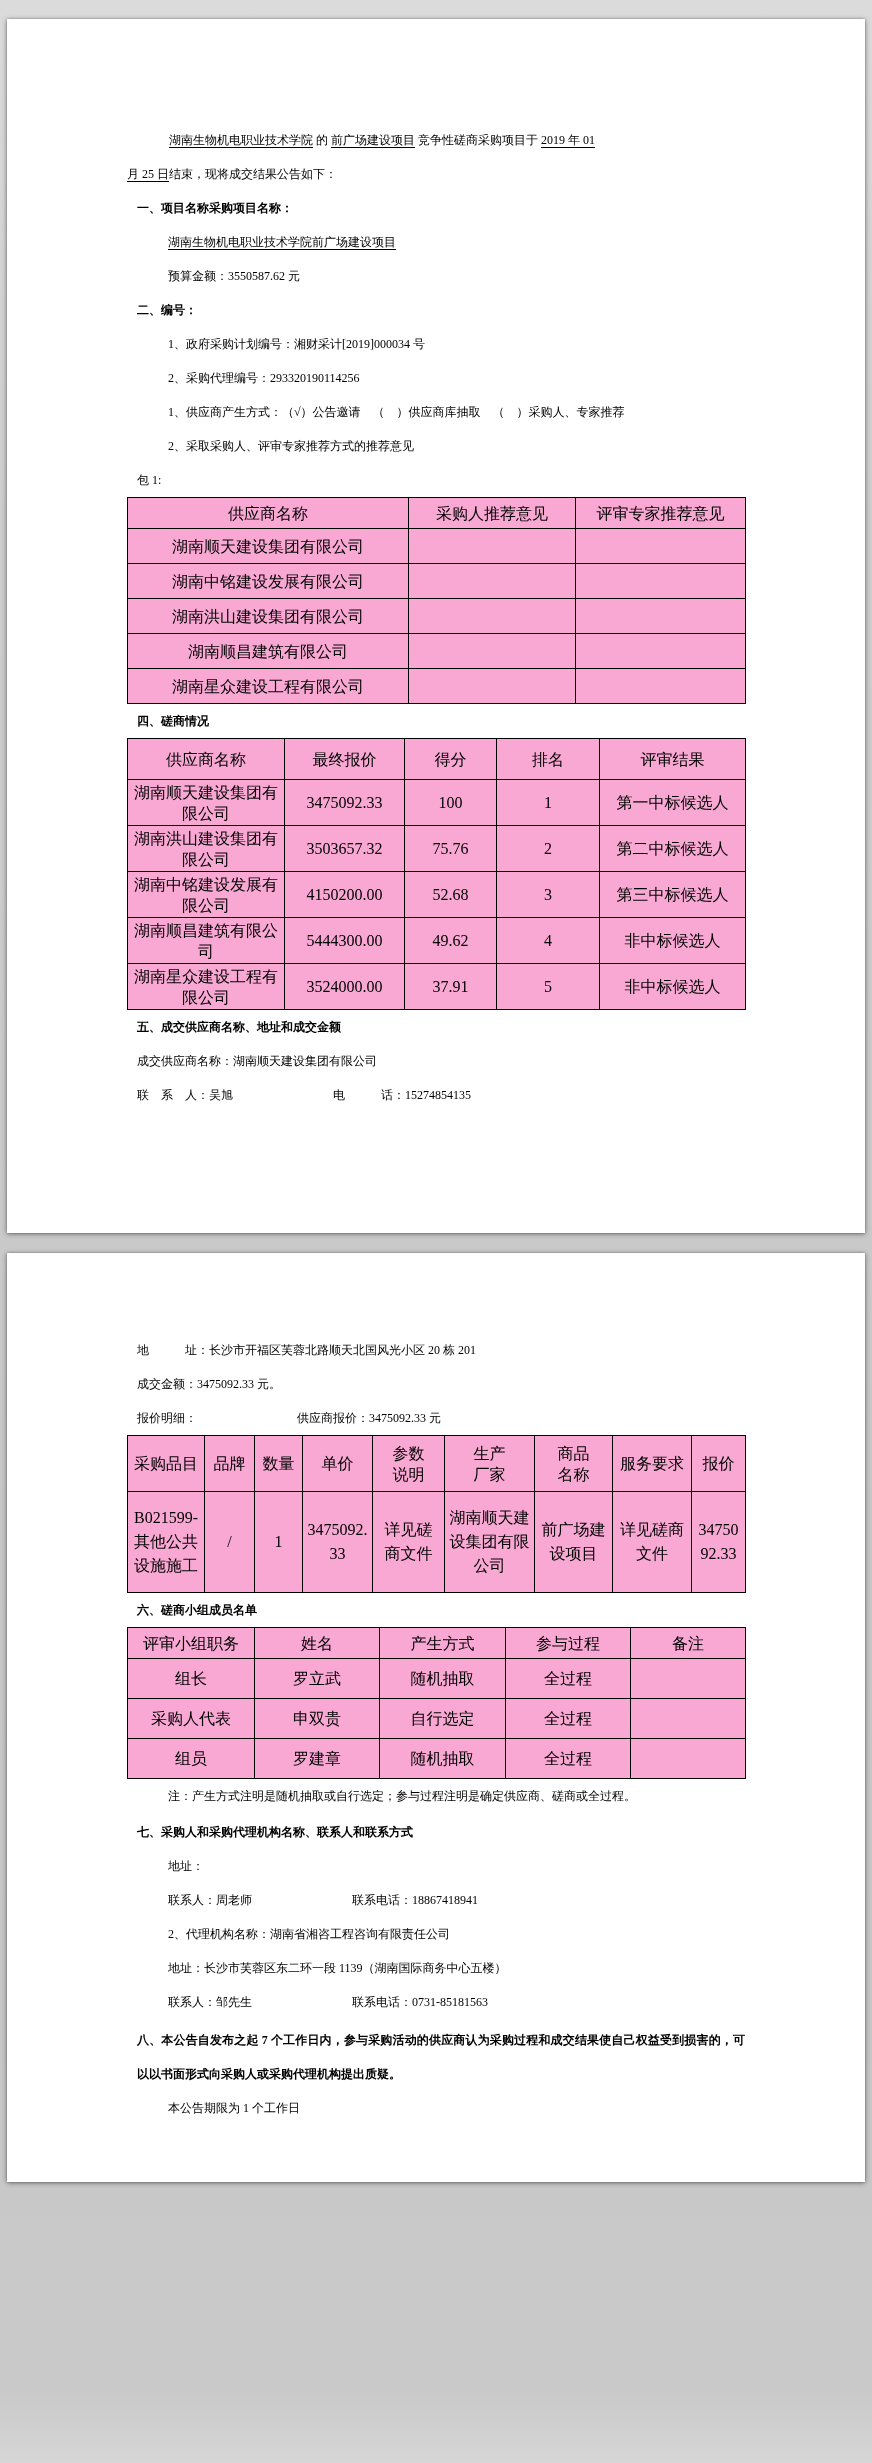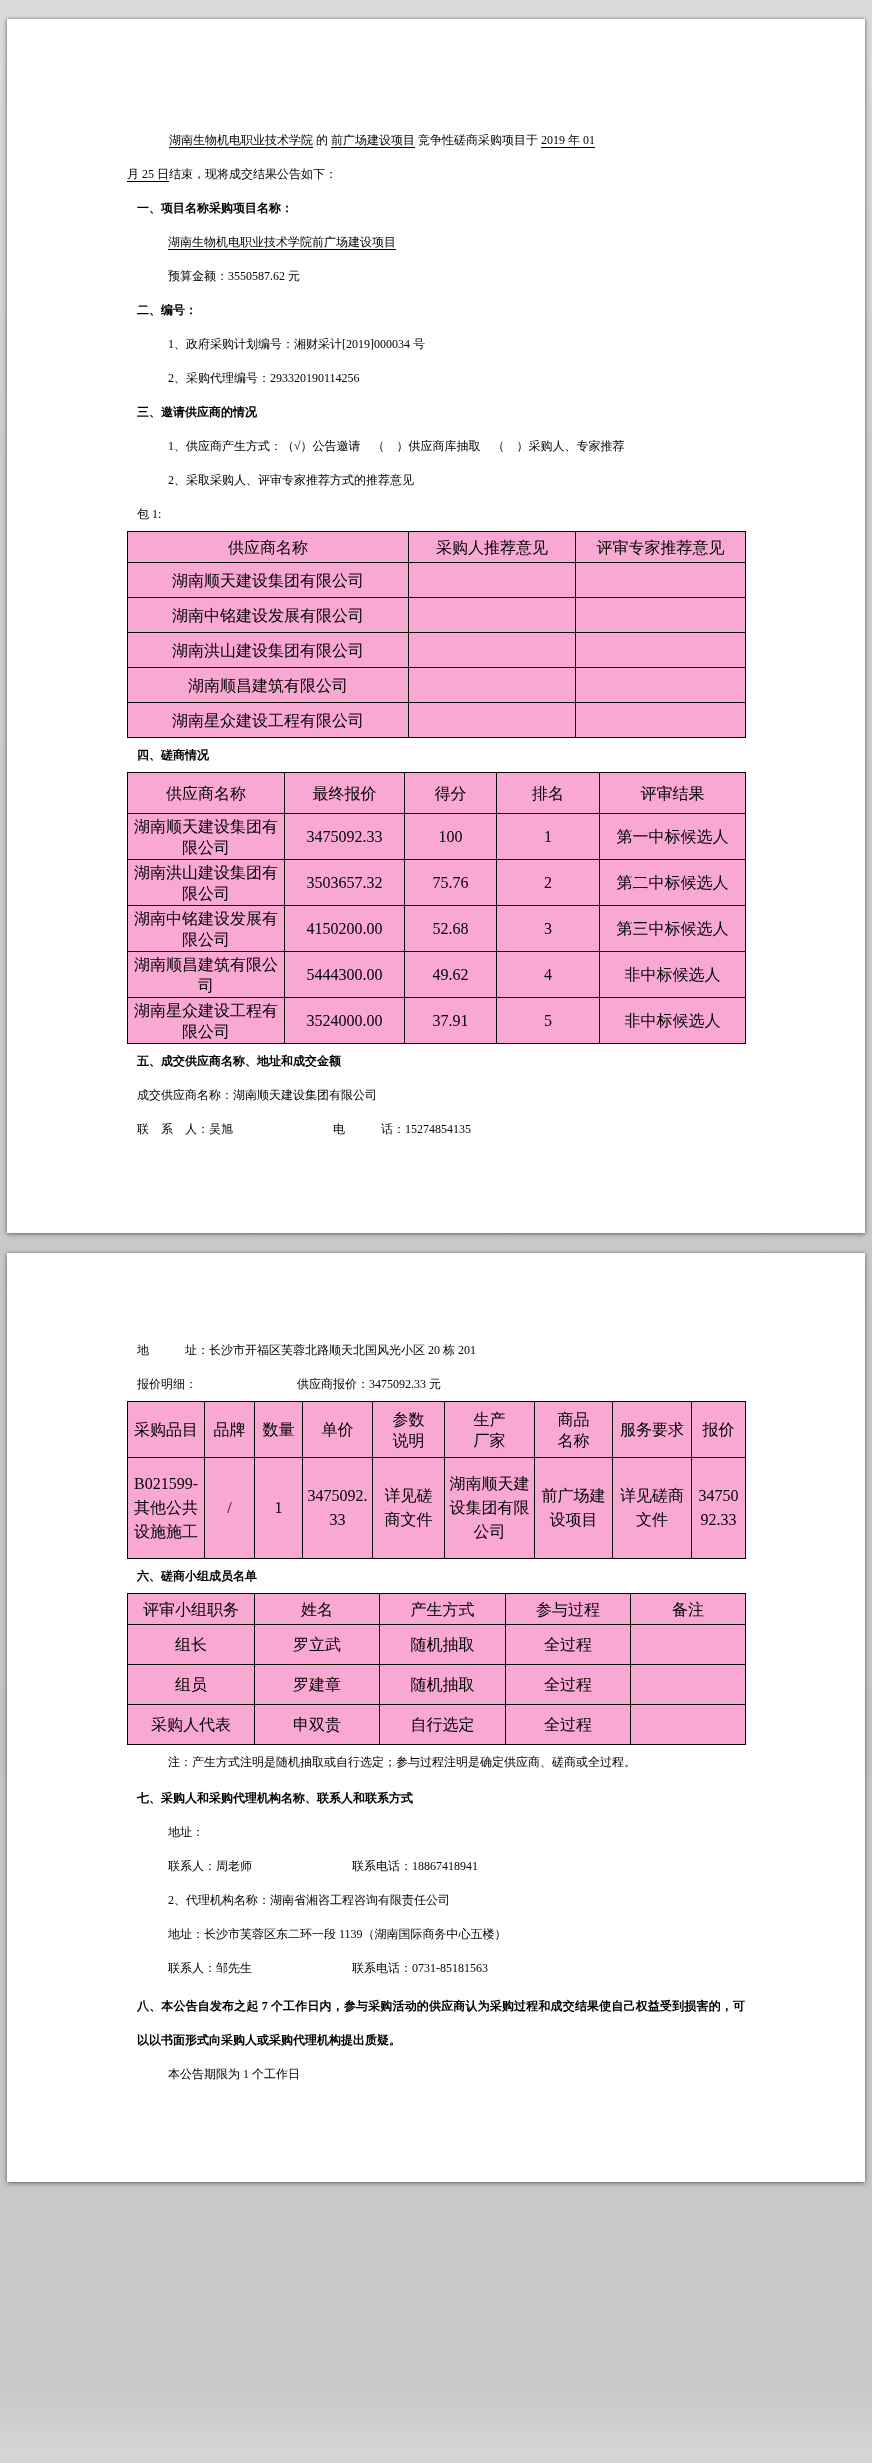--- a/index.html
+++ b/index.html
@@ -48,21 +48,20 @@
     <p><span class="u">月 25 日</span><span>结束，现将成交结果公告如下：</span></p>
 
     <p class="h">一、项目名称采购项目名称：</p>
     <p class="ind"><span class="u">湖南生物机电职业技术学院前广场建设项目</span></p>
     <p class="ind">预算金额：3550587.62 元</p>
 
     <p class="h">二、编号：</p>
     <p class="ind">1、政府采购计划编号：湘财采计[2019]000034 号</p>
     <p class="ind">2、采购代理编号：293320190114256</p>
 
-    <p class="h">三、邀请供应商的情况</p>
     <p class="ind">1、供应商产生方式：（√）公告邀请　（　）供应商库抽取　（　）采购人、专家推荐</p>
     <p class="ind">2、采取采购人、评审专家推荐方式的推荐意见</p>
     <p class="ind0">包 1:</p>
 
     <table class="t1">
       <colgroup>
           <col style="width:281px">
           <col style="width:167px">
           <col style="width:170px">
         </colgroup>
@@ -158,20 +157,21 @@
 
     <p class="h">五、成交供应商名称、地址和成交金额</p>
     <p class="ind0">成交供应商名称：湖南顺天建设集团有限公司</p>
     <p class="ind0"><span>联　系　人：吴旭</span><span class="gap">电　　　话：15274854135</span></p>
 
   </div>
 
   <div class="page page2">
 
     <p class="ind0">地　　　址：长沙市开福区芙蓉北路顺天北国风光小区 20 栋 201</p>
+    <p class="ind0">成交金额：3475092.33 元。</p>
     <p class="ind0"><span>报价明细：</span><span class="gap">供应商报价：3475092.33 元</span></p>
 
     <table class="t3">
       <colgroup>
           <col style="width:77px">
           <col style="width:50px">
           <col style="width:48px">
           <col style="width:70px">
           <col style="width:72px">
           <col style="width:90px">
@@ -227,30 +227,30 @@
         <th>备注</th>
       </tr>
       <tr>
         <td>组长</td>
         <td>罗立武</td>
         <td>随机抽取</td>
         <td>全过程</td>
         <td></td>
       </tr>
       <tr>
+        <td>采购人代表</td>
+        <td>申双贵</td>
+        <td>自行选定</td>
+        <td>全过程</td>
+        <td></td>
+      </tr>
+      <tr>
         <td>组员</td>
         <td>罗建章</td>
         <td>随机抽取</td>
-        <td>全过程</td>
-        <td></td>
-      </tr>
-      <tr>
-        <td>采购人代表</td>
-        <td>申双贵</td>
-        <td>自行选定</td>
         <td>全过程</td>
         <td></td>
       </tr>
     </tbody>
       </table>
 
     <p class="ind">注：产生方式注明是随机抽取或自行选定；参与过程注明是确定供应商、磋商或全过程。</p>
 
     <p class="h mt2">七、采购人和采购代理机构名称、联系人和联系方式</p>
     <p class="ind">地址：</p>

